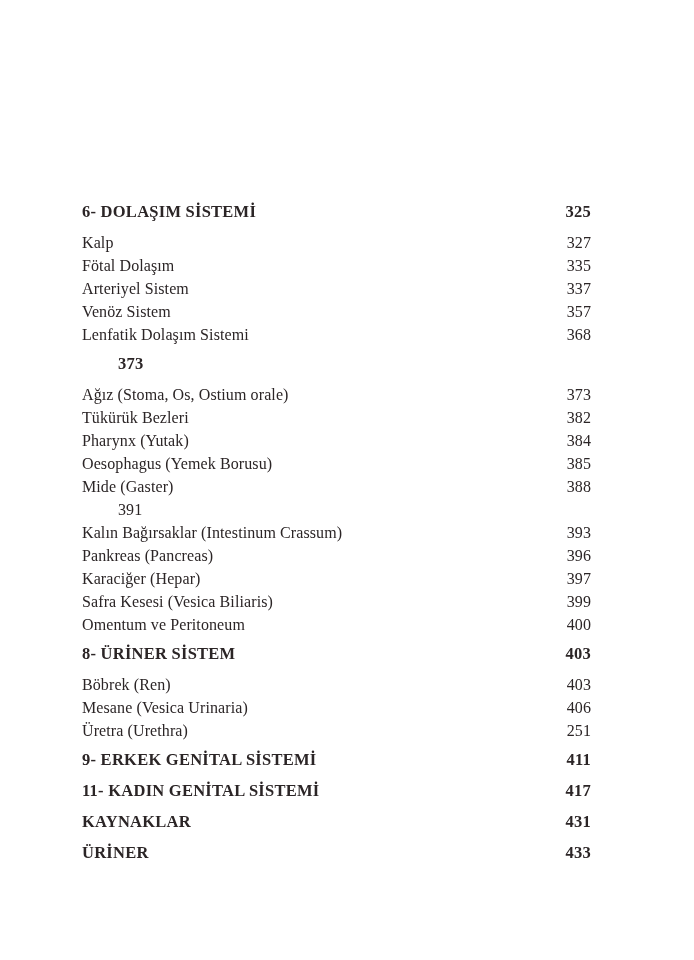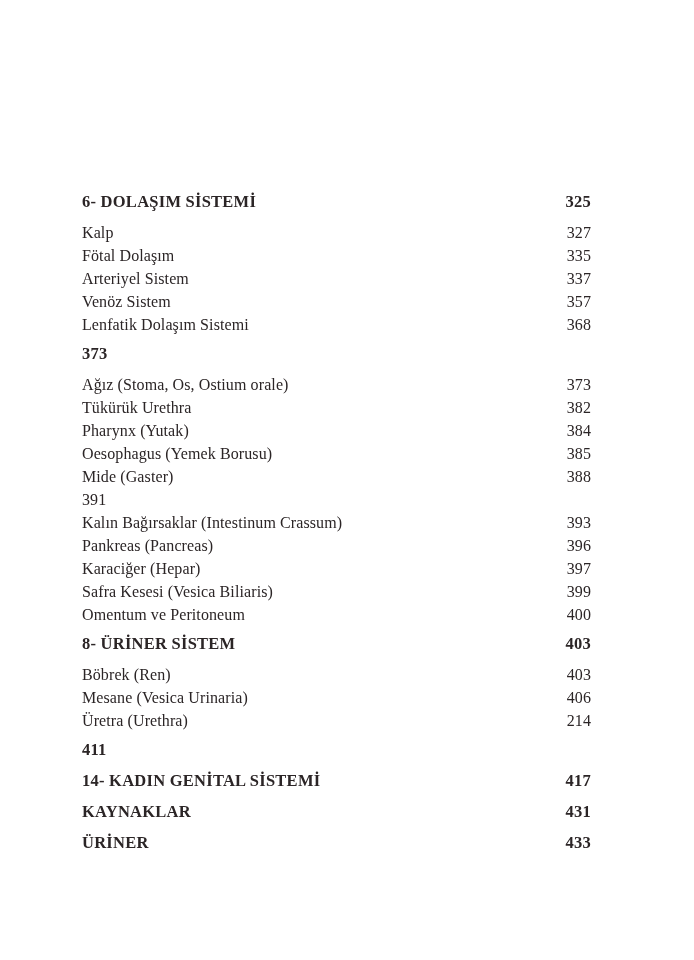--- a/index.html
+++ b/index.html
@@ -16,37 +16,38 @@
     overflow: hidden;
   }
   .page-surface {
     position: absolute;
     inset: 0;
     background: #ffffff;
   }
   .toc {
     position: absolute;
     left: 82px;
-    top: 184px;
+    top: 194px;
     width: 509px;
   }
   .toc-row {
     display: flex;
     justify-content: space-between;
     align-items: baseline;
     line-height: 23px;
     font-size: 16px;
     letter-spacing: 0.1px;
   }
   .toc-row .label {
     white-space: nowrap;
   }
   .toc-row .pagenum {
     white-space: nowrap;
     text-align: center;
+    margin-left: 36px;
   }
   .toc-row.section {
     font-weight: bold;
     font-size: 16.5px;
     letter-spacing: 0.25px;
     margin-top: 6px;
     margin-bottom: 8px;
   }
   .toc-row.item {
     font-weight: normal;
@@ -83,21 +84,21 @@
         <span class="pagenum">368</span>
       </div>
       <div class="toc-row section">
         <span class="pagenum">373</span>
       </div>
       <div class="toc-row item">
         <span class="label">Ağız (Stoma, Os, Ostium orale)</span>
         <span class="pagenum">373</span>
       </div>
       <div class="toc-row item">
-        <span class="label">Tükürük Urethra</span>
+        <span class="label">Tükürük Bezleri</span>
         <span class="pagenum">382</span>
       </div>
       <div class="toc-row item">
         <span class="label">Pharynx (Yutak)</span>
         <span class="pagenum">384</span>
       </div>
       <div class="toc-row item">
         <span class="label">Oesophagus (Yemek Borusu)</span>
         <span class="pagenum">385</span>
       </div>
@@ -135,27 +136,28 @@
       <div class="toc-row item">
         <span class="label">Böbrek (Ren)</span>
         <span class="pagenum">403</span>
       </div>
       <div class="toc-row item">
         <span class="label">Mesane (Vesica Urinaria)</span>
         <span class="pagenum">406</span>
       </div>
       <div class="toc-row item">
         <span class="label">Üretra (Urethra)</span>
-        <span class="pagenum">214</span>
+        <span class="pagenum">251</span>
       </div>
       <div class="toc-row section">
+        <span class="label">9- ERKEK GENİTAL SİSTEMİ</span>
         <span class="pagenum">411</span>
       </div>
       <div class="toc-row section">
-        <span class="label">14- KADIN GENİTAL SİSTEMİ</span>
+        <span class="label">11- KADIN GENİTAL SİSTEMİ</span>
         <span class="pagenum">417</span>
       </div>
       <div class="toc-row section">
         <span class="label">KAYNAKLAR</span>
         <span class="pagenum">431</span>
       </div>
       <div class="toc-row section">
         <span class="label">ÜRİNER</span>
         <span class="pagenum">433</span>
       </div>

